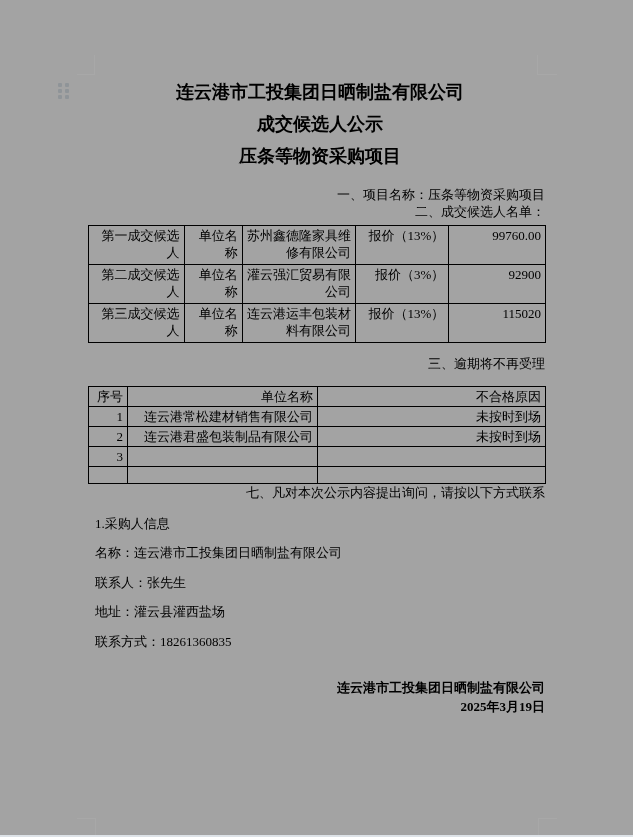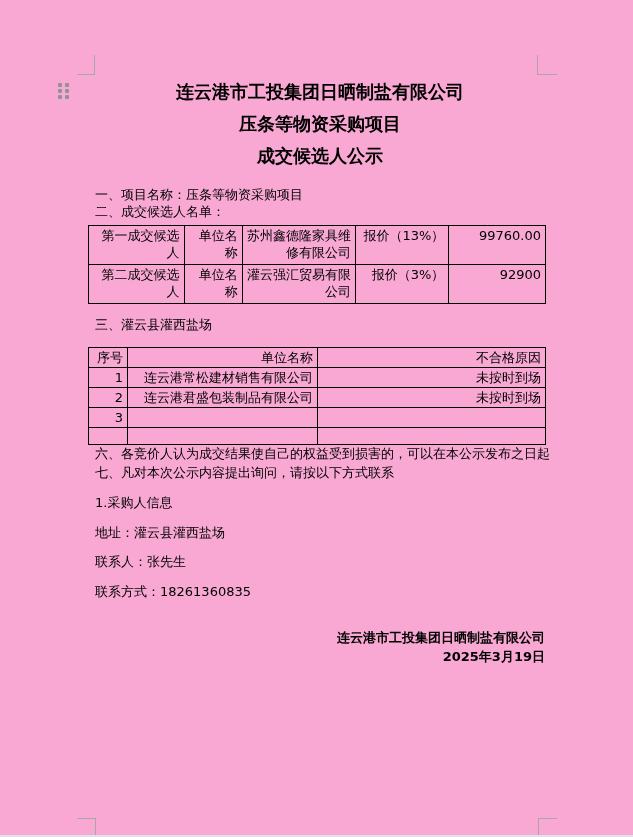--- a/index.html
+++ b/index.html
@@ -1,40 +1,40 @@
 <!DOCTYPE html>
 <html><head>
 <meta charset="utf-8">
 <style>
   * { margin:0; padding:0; box-sizing:border-box; }
   html,body { width:633px; height:837px; background:#ffffff; overflow:hidden; }
   body { font-family:"DejaVu Sans", sans-serif; color:#000; position:relative; }
 
-  .page { position:absolute; inset:0; background:#f9a8d4; }
+  .page { position:absolute; inset:0; background:#a3a3a3;font-family:Liberation Serif, serif; }
 
   
   .crop { position:absolute; }
   .crop-tl { left:77px; top:55px;  width:18px; height:20px; border-right:1px solid #a8a8a8; border-bottom:1px solid #a8a8a8; }
   .crop-tr { left:537px; top:55px; width:20px; height:20px; border-left:1px solid #a8a8a8;  border-bottom:1px solid #a8a8a8; }
   .crop-bl { left:77px; top:818px; width:19px; height:17px; border-right:1px solid #a8a8a8; border-top:1px solid #a8a8a8; }
   .crop-br { left:538px; top:818px; width:19px; height:17px; border-left:1px solid #a8a8a8; border-top:1px solid #a8a8a8; }
 
   
   .dot-grid { position:absolute; left:58px; top:83px; display:grid;
               grid-template-columns:4px 4px; grid-gap:2px 3px; }
   .dot { width:4px; height:4px; background:#8f9498; border-radius:1px; }
 
   .page-bottom-edge { position:absolute; left:0; bottom:0; width:100%; height:2px; background:#dde2e7; }
 
   .content { position:absolute; left:95px; top:0; width:450px; font-size:13px; line-height:18.5px; }
 
   .titles { margin-top:76px; text-align:center; font-weight:bold; font-size:18px; }
   .title-line { line-height:32px; white-space:nowrap; }
 
-  .sec { white-space:nowrap; }
+  .sec { white-space:nowrap;text-align:right; }
   .sec1 { margin-top:14px; line-height:17px; }
   .sec2 { line-height:17px; }
   .sec3 { margin-top:12px; line-height:17px; }
   .sec5 { margin-top:30px; }
 
   table { border-collapse:collapse; table-layout:fixed; margin-left:-7px; }
   td, th { border:1px solid #000; font-weight:normal; text-align:right;
            vertical-align:top; padding:1px 4px; font-size:13px; line-height:17px;
            overflow:hidden; word-break:break-all; }
 
@@ -74,22 +74,22 @@
     <span class="dot"></span>
     <span class="dot"></span>
     <span class="dot"></span>
     <span class="dot"></span>
   </div>
 
   <div class="content">
 
     <div class="titles">
       <div class="title-line">连云港市工投集团日晒制盐有限公司</div>
+      <div class="title-line">成交候选人公示</div>
       <div class="title-line">压条等物资采购项目</div>
-      <div class="title-line">成交候选人公示</div>
     </div>
 
     <div class="sec sec1">一、项目名称：压条等物资采购项目</div>
     <div class="sec sec2">二、成交候选人名单：</div>
 
     <table class="t1">
       <tbody>
         <tr>
           <td class="c-rank">第一成交候选人</td>
           <td class="c-unit">单位名称</td>
@@ -97,24 +97,31 @@
           <td class="c-quote">报价（13%）</td>
           <td class="c-price">99760.00</td>
         </tr>
         <tr>
           <td class="c-rank">第二成交候选人</td>
           <td class="c-unit">单位名称</td>
           <td class="c-company">灌云强汇贸易有限公司</td>
           <td class="c-quote">报价（3%）</td>
           <td class="c-price">92900</td>
         </tr>
+        <tr>
+          <td class="c-rank">第三成交候选人</td>
+          <td class="c-unit">单位名称</td>
+          <td class="c-company">连云港运丰包装材料有限公司</td>
+          <td class="c-quote">报价（13%）</td>
+          <td class="c-price">115020</td>
+        </tr>
       </tbody>
     </table>
 
-    <div class="sec sec3">三、灌云县灌西盐场</div>
+    <div class="sec sec3">三、逾期将不再受理</div>
 
     <table class="t2">
       <tbody>
         <tr>
           <th class="c-no">序号</th>
           <th class="c-name">单位名称</th>
           <th class="c-reason">不合格原因</th>
         </tr>
         <tr>
           <td class="c-no">1</td>
@@ -132,26 +139,26 @@
           <td class="c-reason"></td>
         </tr>
         <tr>
           <td class="c-no"></td>
           <td class="c-name"></td>
           <td class="c-reason"></td>
         </tr>
       </tbody>
     </table>
 
-    <div class="sec">六、各竞价人认为成交结果使自己的权益受到损害的，可以在本公示发布之日起</div>
     <div class="sec">七、凡对本次公示内容提出询问，请按以下方式联系</div>
 
     <div class="contact-line">1.采购人信息</div>
+    <div class="contact-line">名称：连云港市工投集团日晒制盐有限公司</div>
+    <div class="contact-line">联系人：张先生</div>
     <div class="contact-line">地址：灌云县灌西盐场</div>
-    <div class="contact-line">联系人：张先生</div>
     <div class="contact-line">联系方式：18261360835</div>
 
     <div class="footer">
       <div>连云港市工投集团日晒制盐有限公司</div>
       <div>2025年3月19日</div>
     </div>
 
   </div>
 
   <div class="page-bottom-edge"></div>

